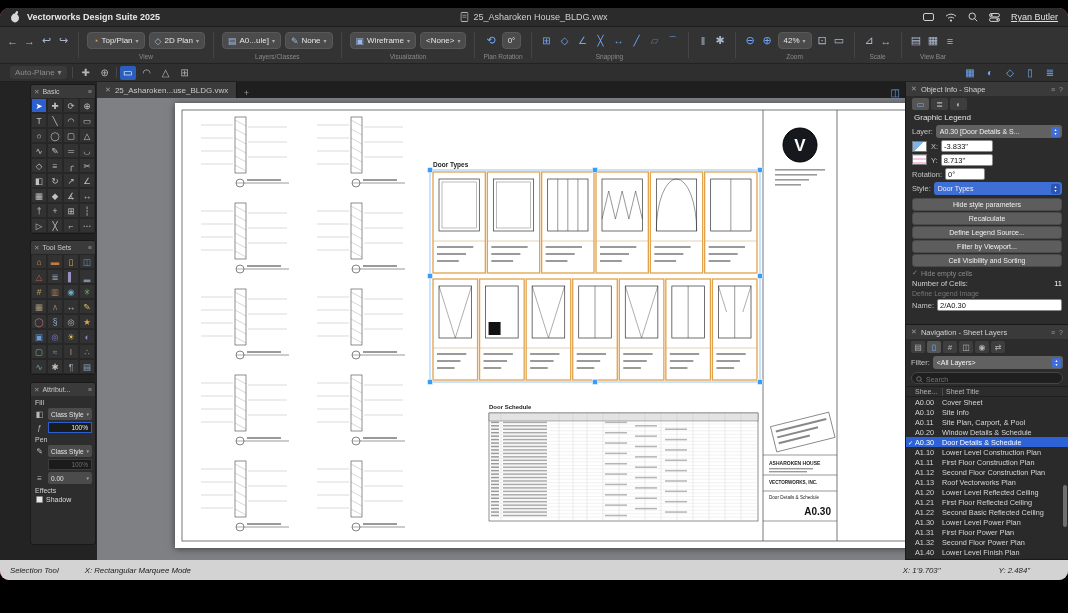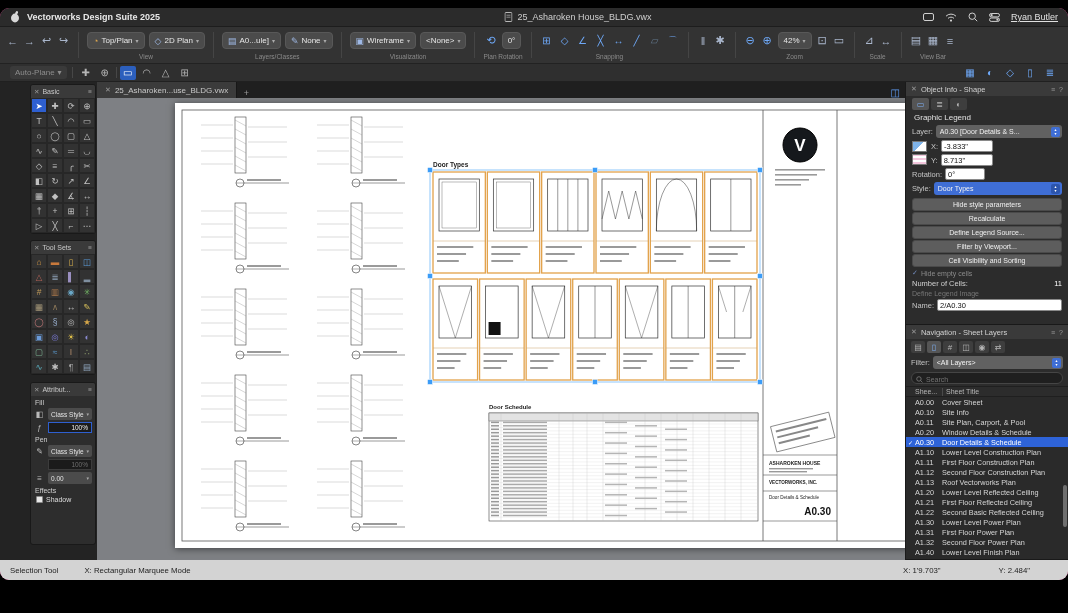--- a/index.html
+++ b/index.html
@@ -2,21 +2,21 @@
 <html><head>
 <meta charset="utf-8">
 <style>
 *{margin:0;padding:0;box-sizing:border-box;}
 html,body{width:1068px;height:613px;background:#000;font-family:"Liberation Sans",sans-serif;color:#ddd;overflow:hidden;}
 .window{position:absolute;top:8px;left:0;width:1068px;height:572px;background:#ec4899;border-radius:9px;overflow:hidden;display:flex;flex-direction:column;}
 
 .menubar{height:19px;background:#2b2b2b;display:flex;align-items:center;padding:0 10px;font-size:9px;position:relative;border-bottom:1px solid #1d1d1d;flex:none;}
 .mb-left{display:flex;align-items:center;gap:7px;}
 .mb-app{font-weight:bold;color:#e8e8e8;}
-.mb-center{position:absolute;left:50%;transform:translateX(-50%);display:flex;align-items:center;gap:5px;color:#cfcfcf;margin-left:44px;}
+.mb-center{position:absolute;left:50%;transform:translateX(-50%);display:flex;align-items:center;gap:5px;color:#cfcfcf;}
 .mb-right{margin-left:auto;display:flex;align-items:center;gap:11px;}
 .mbi{display:flex;align-items:center;}
 .mb-user{color:#e0e0e0;text-decoration:underline;}
 
 .toolbar{height:37px;background:#333;display:flex;align-items:stretch;padding:0 6px;gap:7px;border-bottom:1px solid #222;flex:none;}
 .tb-group{display:flex;flex-direction:column;justify-content:center;align-items:center;}
 .tb-icons{display:flex;align-items:center;gap:4px;height:22px;}
 .tb-label{font-size:6.5px;color:#8b8b8b;height:9px;line-height:9px;white-space:nowrap;overflow:hidden;max-width:90px;}
 .tbi{min-width:13px;text-align:center;font-size:11px;color:#a9b6cc;cursor:default;}
 .tbi.blue{color:#6ea8f7;}
@@ -112,21 +112,21 @@
 .colhdr .c1{width:27px;}
 .colhdr .cd{width:1px;height:8px;background:#4a4a4a;margin-right:3px;}
 .sheet-list{flex:1;overflow:hidden;position:relative;background:#2a2a2a;}
 .sheet-row{height:10px;display:flex;align-items:center;font-size:7.3px;color:#d6d6d6;}
 .sheet-row.selected{background:#2e63d8;color:#fff;}
 .sheet-row .gutter{width:9px;text-align:center;font-size:6px;flex:none;}
 .sheet-row .num{width:27px;flex:none;}
 .sheet-row .stitle{flex:1;white-space:nowrap;overflow:hidden;}
 .scrollthumb{position:absolute;right:1px;top:88px;width:4px;height:42px;background:#6f6f6f;border-radius:2px;}
 
-.statusbar{height:12px;background:#d3d3d3;display:flex;align-items:center;font-size:7.8px;color:#222;padding:10px 10px;flex:none;}
+.statusbar{height:12px;background:#d3d3d3;display:flex;align-items:center;font-size:7.8px;color:#222;padding:10px 10px;flex:none;font-style:italic;}
 .statusbar .tool-name{margin-right:26px;}
 .coords{margin-left:auto;display:flex;gap:58px;margin-right:28px;}
 </style>
 </head>
 <body>
 
 <div class="window">
 
   <div class="menubar">
     <div class="mb-left">

